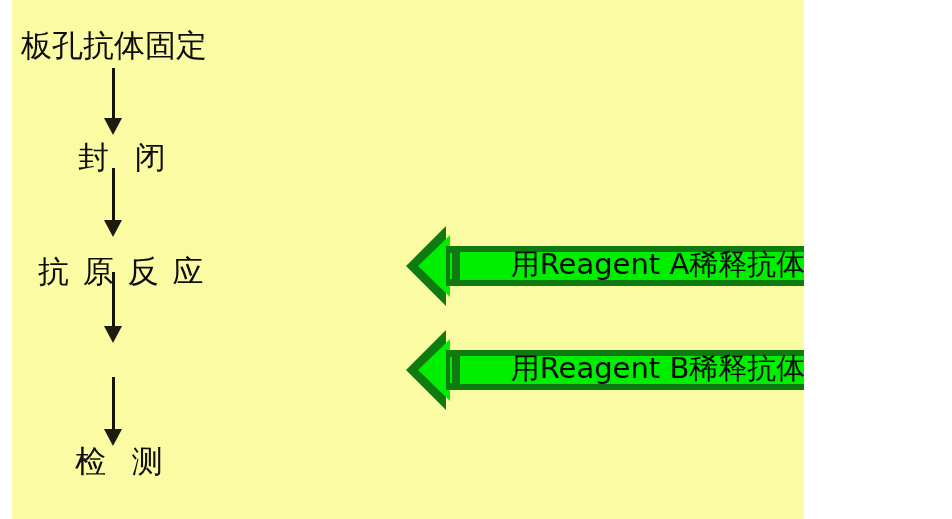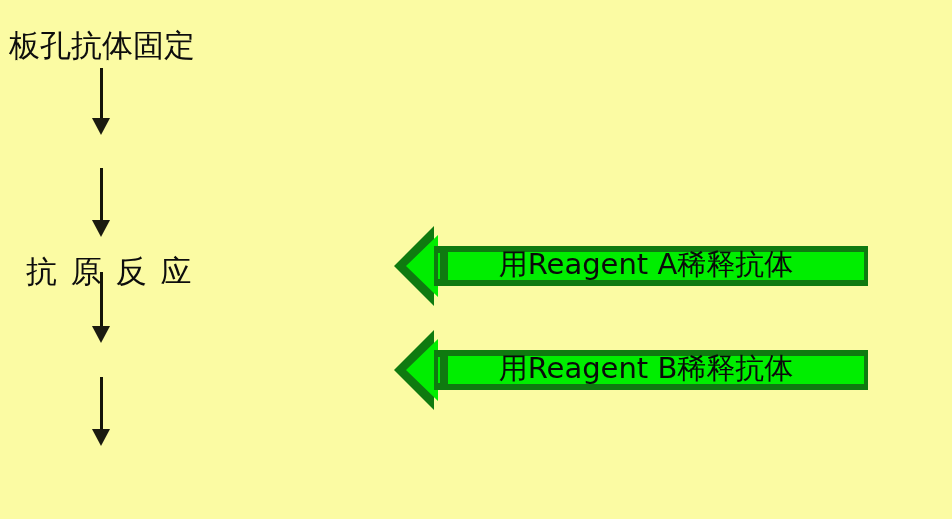--- a/index.html
+++ b/index.html
@@ -7,24 +7,25 @@
     padding: 0;
   }
   body {
     width: 952px;
     height: 519px;
     overflow: hidden;
     font-family: "DejaVu Sans", "Liberation Sans", sans-serif;
   }
   #canvas {
     position: relative;
-    width: 952px;
+    width: 792px;
     height: 519px;
     background: #fbfba3;
     overflow: hidden;
+    margin-left: 12px;
   }
   
   #flow-column {
     position: absolute;
     left: 0;
     top: 0;
     width: 230px;
     height: 519px;
   }
   .flow-node {
@@ -138,39 +139,41 @@
 
   <div id="flow-column">
 
     <div class="flow-node first">板孔抗体固定</div>
 
     <div class="connector" id="connector-1">
       <div class="shaft"></div>
       <div class="head"></div>
     </div>
 
+    <div class="flow-node n2">封  闭</div>
 
     <div class="connector" id="connector-2">
       <div class="shaft"></div>
       <div class="head"></div>
     </div>
 
     <div class="flow-node n3">抗 原 反 应</div>
 
     <div class="connector" id="connector-3">
       <div class="shaft"></div>
       <div class="head"></div>
     </div>
 
 
     <div class="connector" id="connector-4">
       <div class="shaft"></div>
       <div class="head"></div>
     </div>
 
+    <div class="flow-node n5">检  测</div>
   </div>
 
   <div class="callout" id="callout-a">
     <svg width="530" height="96" viewBox="0 0 530 96">
 
       <polygon points="56,48 96,8 96,28 530,28 530,68 96,68 96,88" fill="#0F7A10"></polygon>
 
       <polygon points="68,48 100,17 100,35 526,35 526,61 100,61 100,79" fill="#00EE00"></polygon>
 
       <rect x="96" y="28" width="10" height="40" fill="#0F7A10"></rect>

